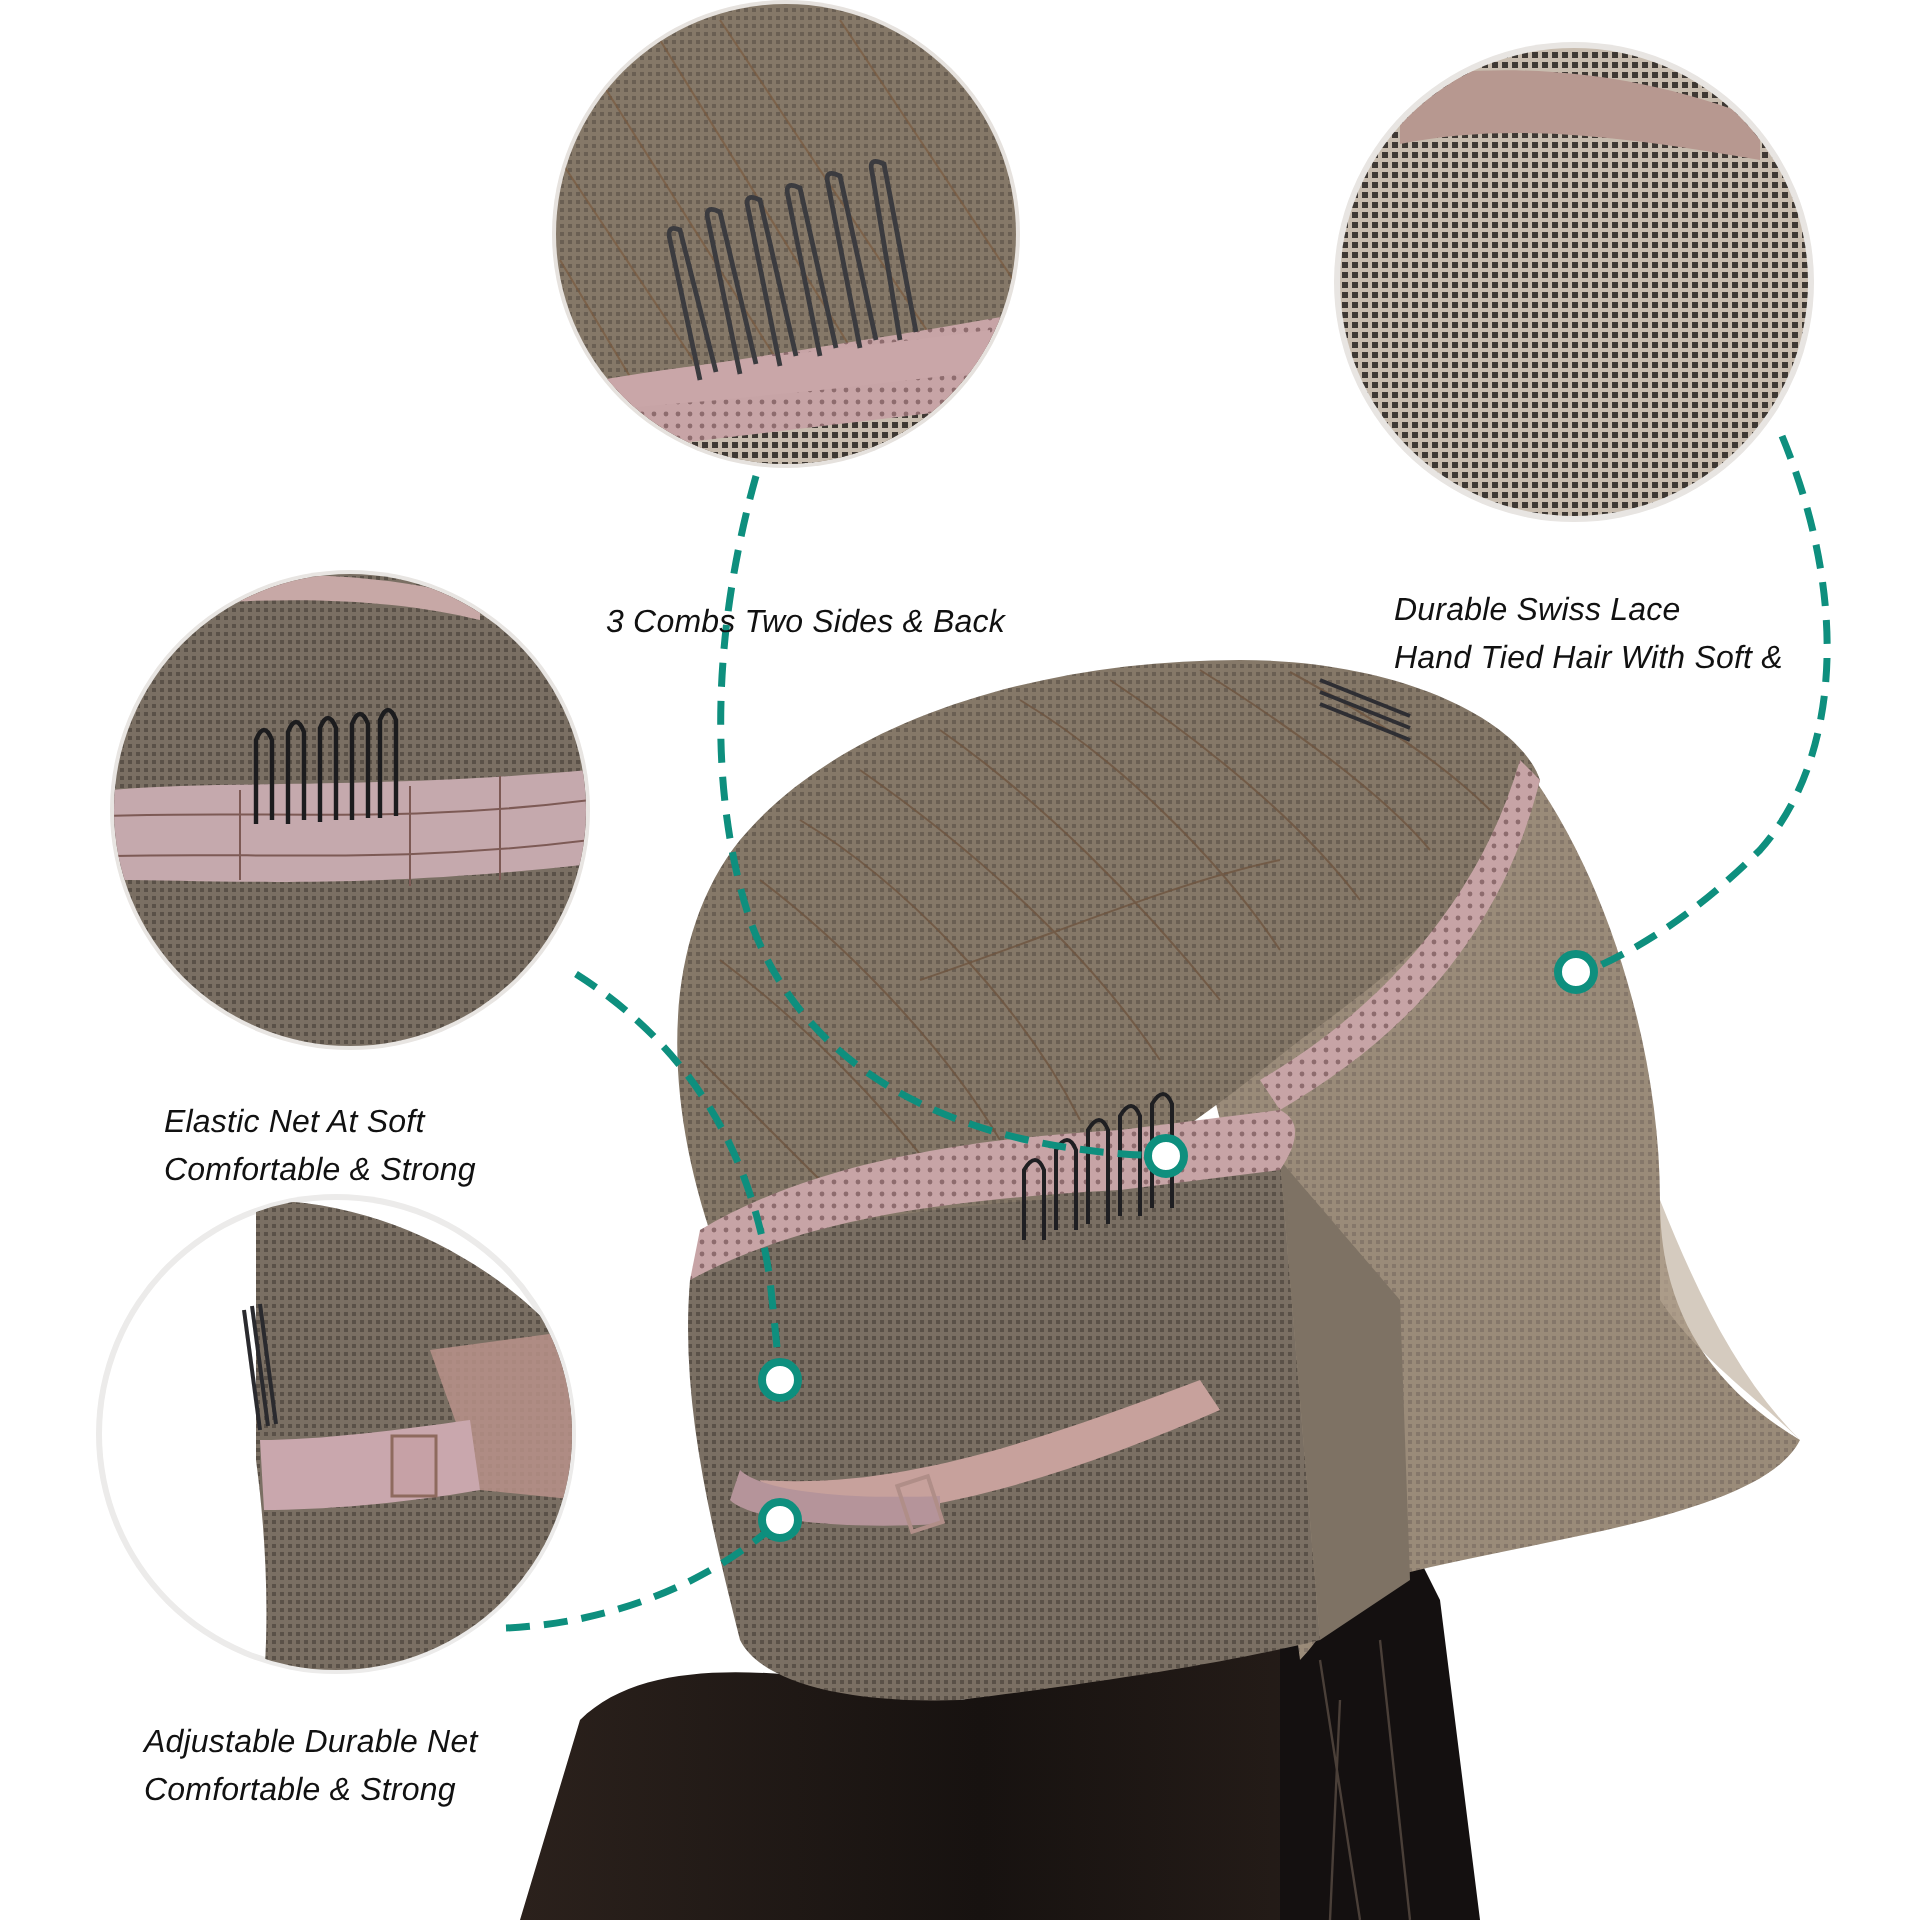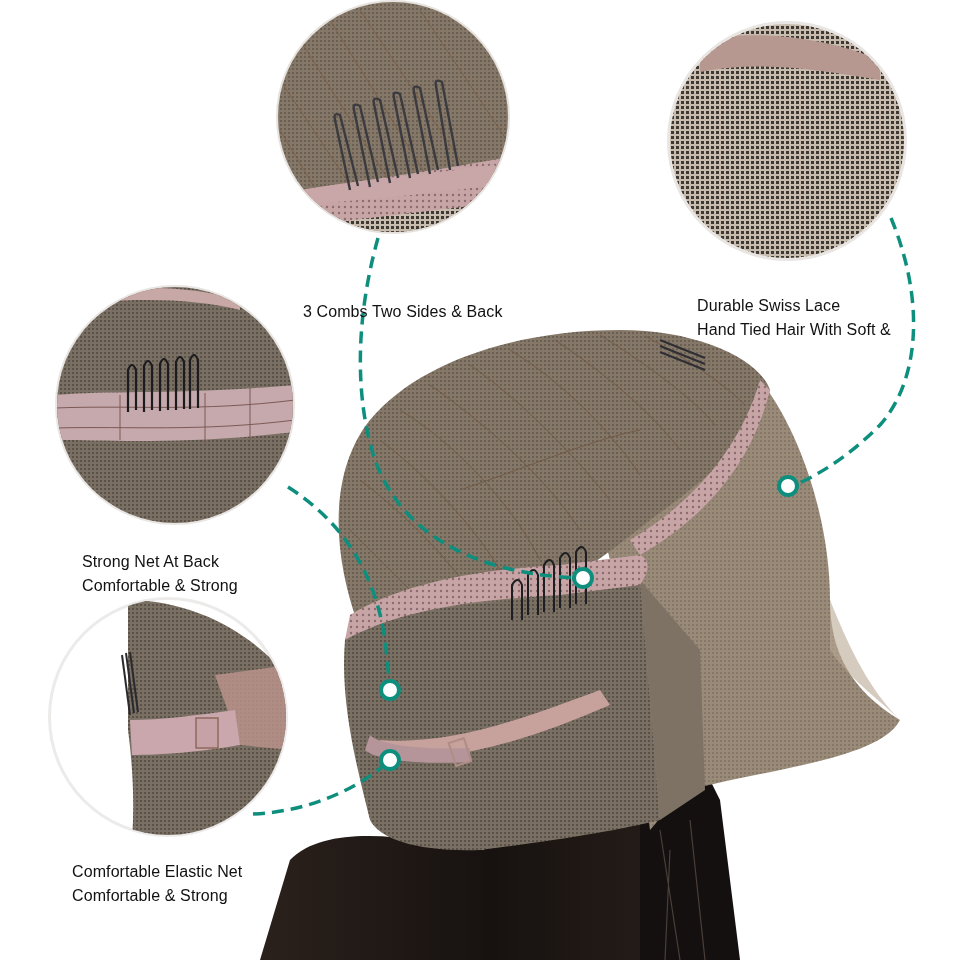--- a/index.html
+++ b/index.html
@@ -1,18 +1,18 @@
 <!DOCTYPE html>
 <html><head>
   <meta charset="utf-8">
   <style>
     html, body { margin: 0; padding: 0; background: #ffffff; }
     body { width: 960px; height: 960px; position: relative; overflow: hidden;
            font-family: "Liberation Sans", sans-serif; }
-    .stage { position: absolute; left: 0; top: 0; width: 792px; height: 960px; }
+    .stage { position: absolute; left: 0; top: 0; width: 792px; height: 960px; font-style: italic; }
     .label { position: absolute; font-size: 16px; line-height: 24px; color: #111111;
              white-space: nowrap; letter-spacing: 0.1px; }
     .label span { display: block; }
     svg { position: absolute; left: 0; top: 0; }
   </style>
 </head>
 <body>
 
 <div class="stage">
 
@@ -202,22 +202,22 @@
   <div class="label" style="left:303px; top:300px;">
     <span>3 Combs Two Sides &amp; Back</span>
   </div>
 
   <div class="label" style="left:697px; top:294px;">
     <span>Durable Swiss Lace</span>
     <span>Hand Tied Hair With Soft &amp;</span>
   </div>
 
   <div class="label" style="left:82px; top:550px;">
-    <span>Strong Net At Back</span>
+    <span>Elastic Net At Soft</span>
     <span>Comfortable &amp; Strong</span>
   </div>
 
   <div class="label" style="left:72px; top:860px;">
-    <span>Comfortable Elastic Net</span>
+    <span>Adjustable Durable Net</span>
     <span>Comfortable &amp; Strong</span>
   </div>
 
 </div>
 
 </body></html>

